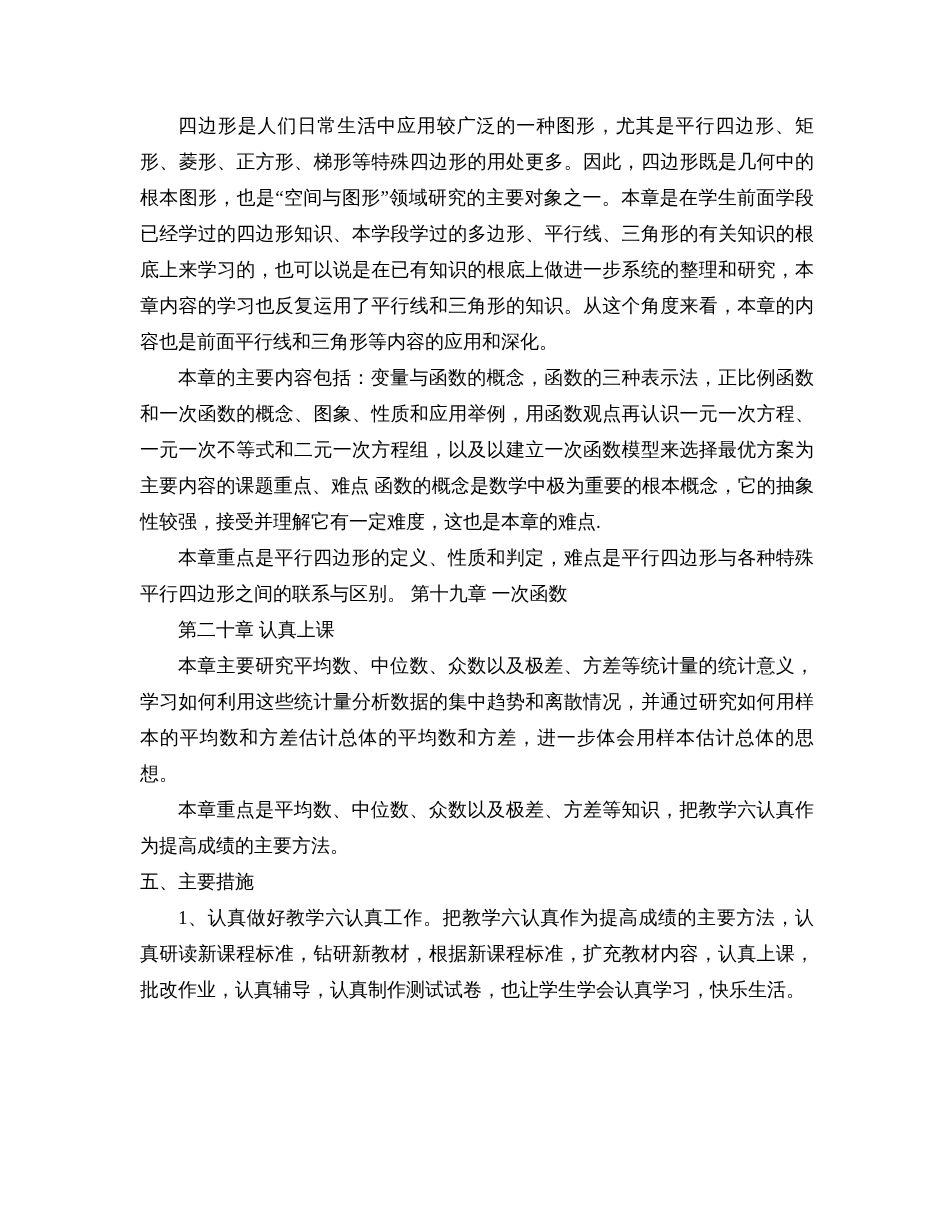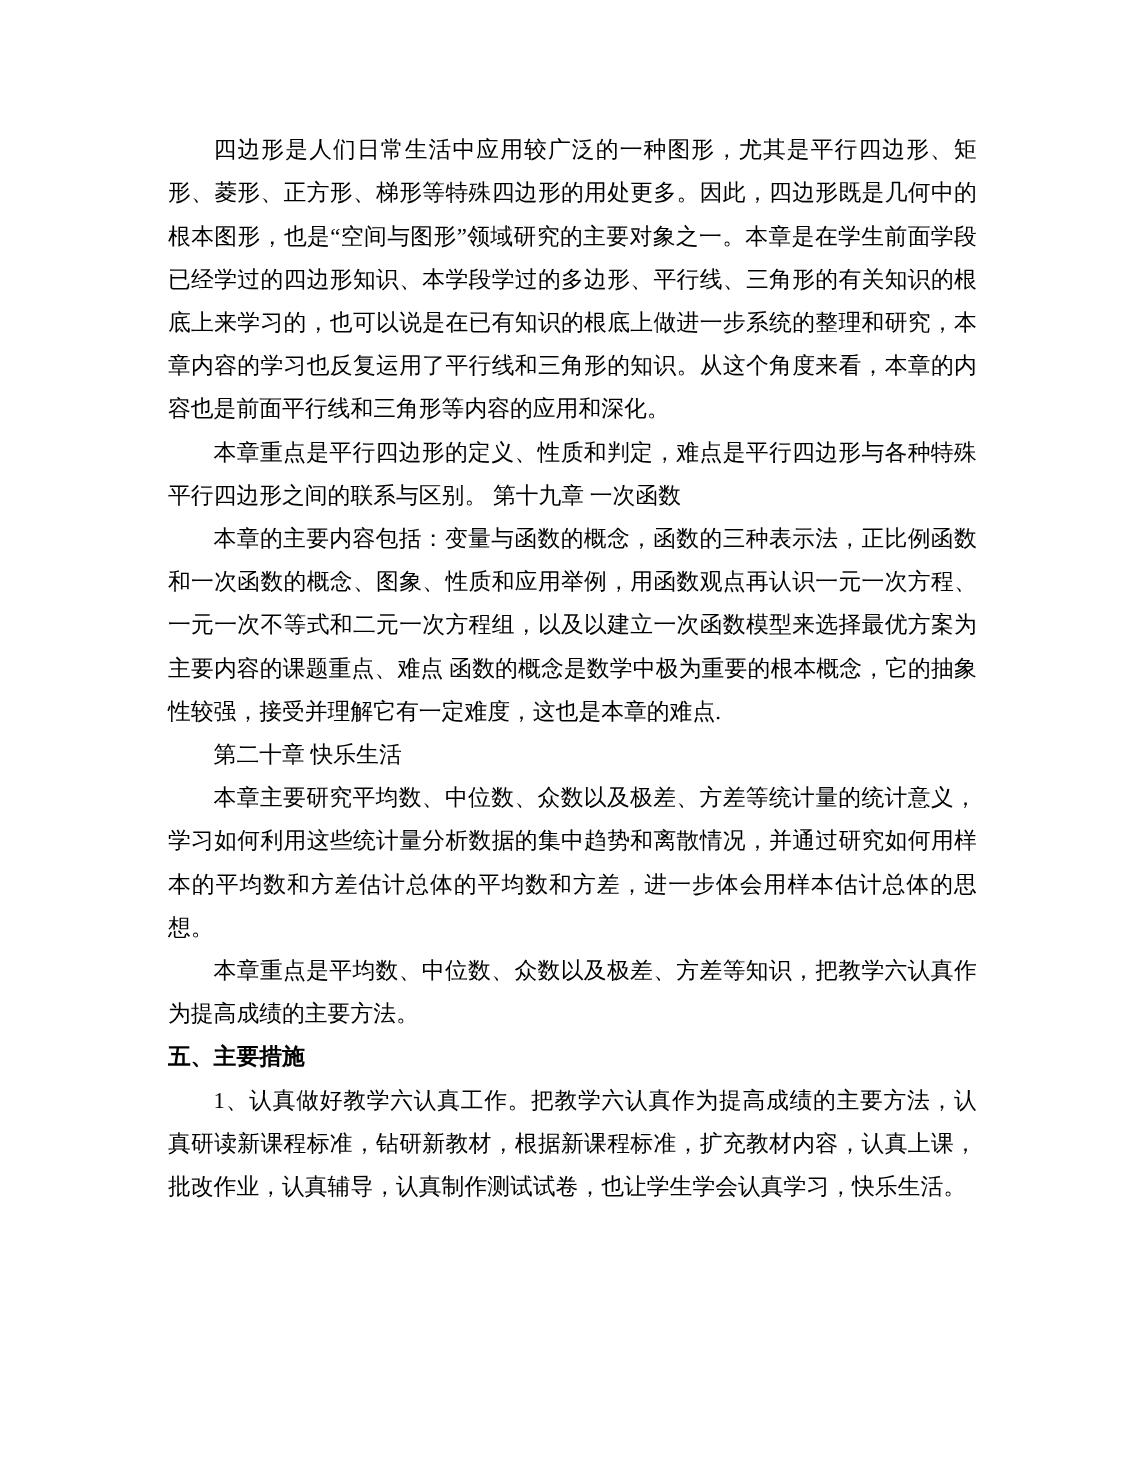--- a/index.html
+++ b/index.html
@@ -34,30 +34,29 @@
     padding: 0;
     font-size: 19px;
     line-height: 36px;
     text-align: justify;
     text-justify: inter-ideograph;
     text-indent: 2em;
     word-break: break-all;
   }
   .content p.no-indent {
     text-indent: 0;
-    font-weight: bold;
   }
 </style>
 </head>
 <body>
 
 <div class="page">
   <div class="content">
     <p>四边形是人们日常生活中应用较广泛的一种图形，尤其是平行四边形、矩形、菱形、正方形、梯形等特殊四边形的用处更多。因此，四边形既是几何中的根本图形，也是“空间与图形”领域研究的主要对象之一。本章是在学生前面学段已经学过的四边形知识、本学段学过的多边形、平行线、三角形的有关知识的根底上来学习的，也可以说是在已有知识的根底上做进一步系统的整理和研究，本章内容的学习也反复运用了平行线和三角形的知识。从这个角度来看，本章的内容也是前面平行线和三角形等内容的应用和深化。</p>
+    <p>本章的主要内容包括：变量与函数的概念，函数的三种表示法，正比例函数和一次函数的概念、图象、性质和应用举例，用函数观点再认识一元一次方程、一元一次不等式和二元一次方程组，以及以建立一次函数模型来选择最优方案为主要内容的课题重点、难点 函数的概念是数学中极为重要的根本概念，它的抽象性较强，接受并理解它有一定难度，这也是本章的难点.</p>
     <p>本章重点是平行四边形的定义、性质和判定，难点是平行四边形与各种特殊平行四边形之间的联系与区别。 第十九章 一次函数</p>
-    <p>本章的主要内容包括：变量与函数的概念，函数的三种表示法，正比例函数和一次函数的概念、图象、性质和应用举例，用函数观点再认识一元一次方程、一元一次不等式和二元一次方程组，以及以建立一次函数模型来选择最优方案为主要内容的课题重点、难点 函数的概念是数学中极为重要的根本概念，它的抽象性较强，接受并理解它有一定难度，这也是本章的难点.</p>
-    <p>第二十章 快乐生活</p>
+    <p>第二十章 认真上课</p>
     <p>本章主要研究平均数、中位数、众数以及极差、方差等统计量的统计意义，学习如何利用这些统计量分析数据的集中趋势和离散情况，并通过研究如何用样本的平均数和方差估计总体的平均数和方差，进一步体会用样本估计总体的思想。</p>
     <p>本章重点是平均数、中位数、众数以及极差、方差等知识，把教学六认真作为提高成绩的主要方法。</p>
     <p class="no-indent">五、主要措施</p>
     <p>1、认真做好教学六认真工作。把教学六认真作为提高成绩的主要方法，认真研读新课程标准，钻研新教材，根据新课程标准，扩充教材内容，认真上课，批改作业，认真辅导，认真制作测试试卷，也让学生学会认真学习，快乐生活。</p>
   </div>
 </div>
 
 </body></html>

